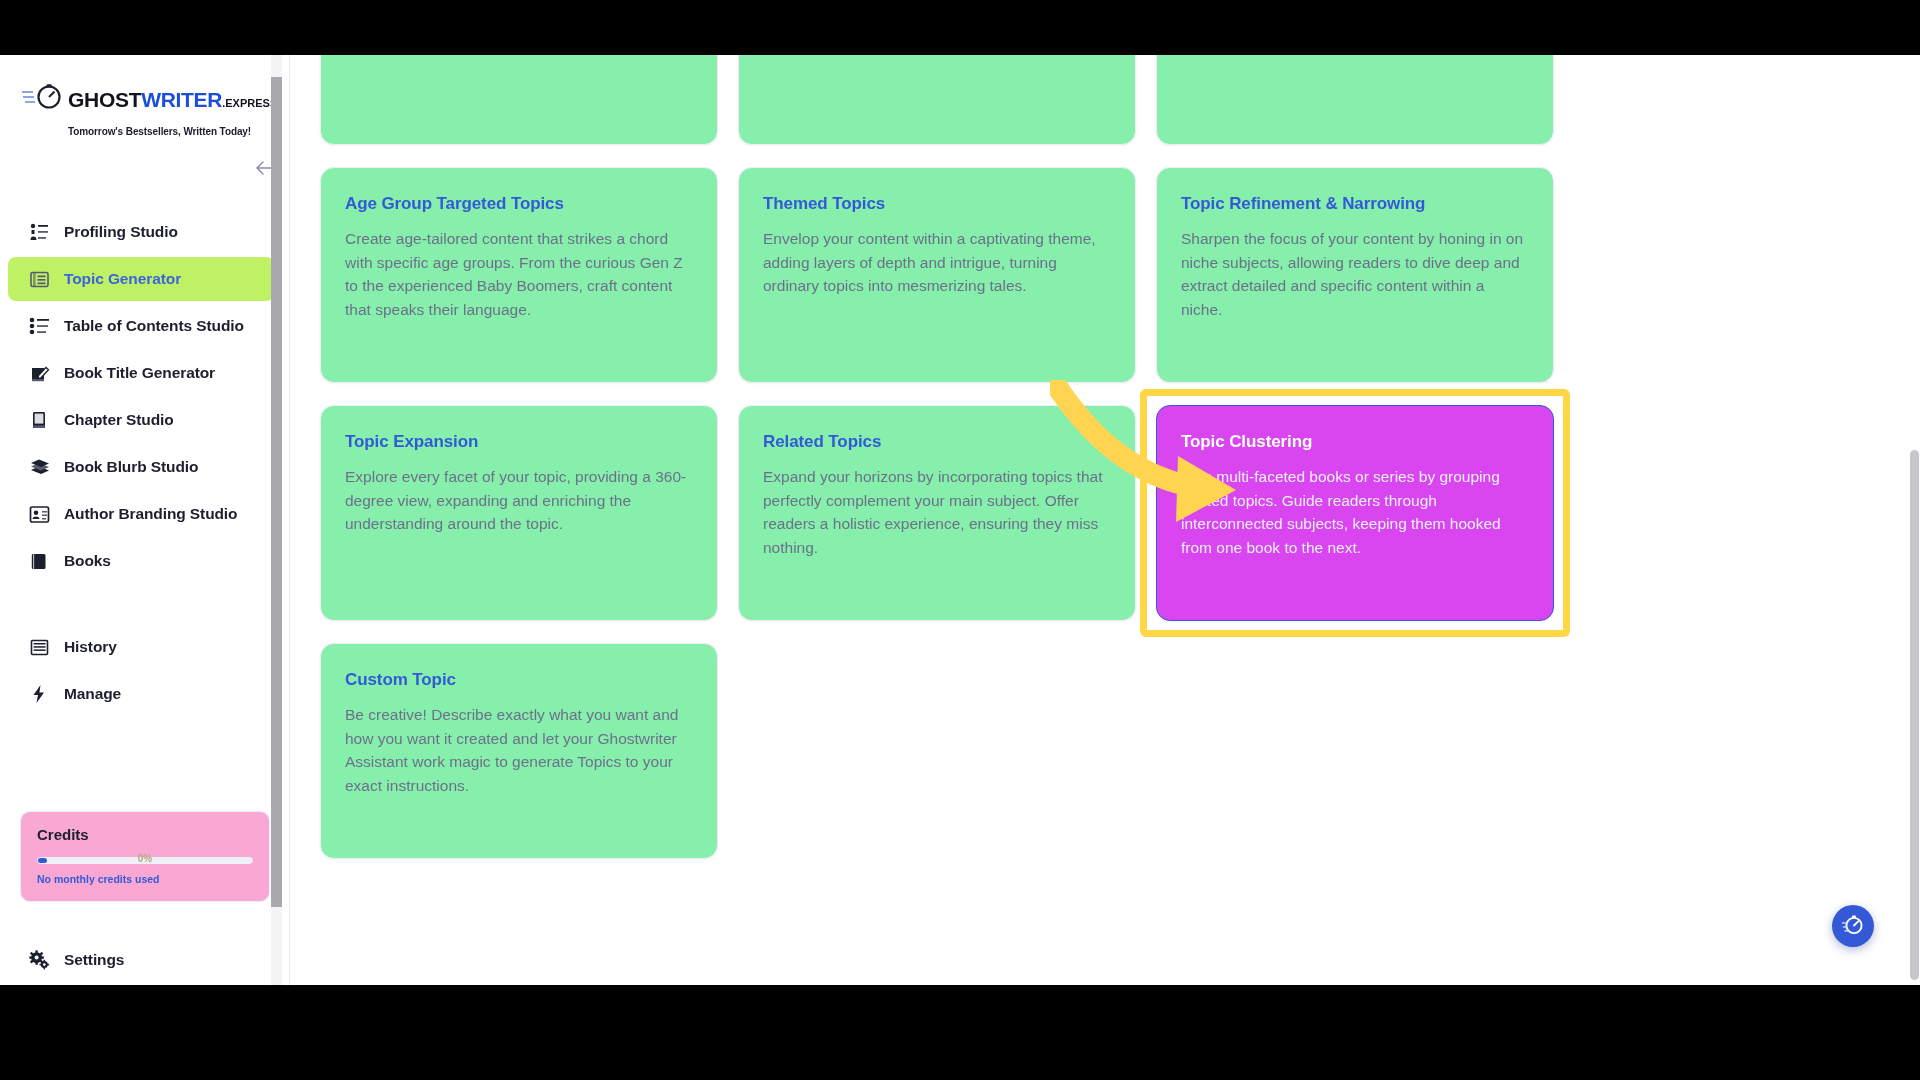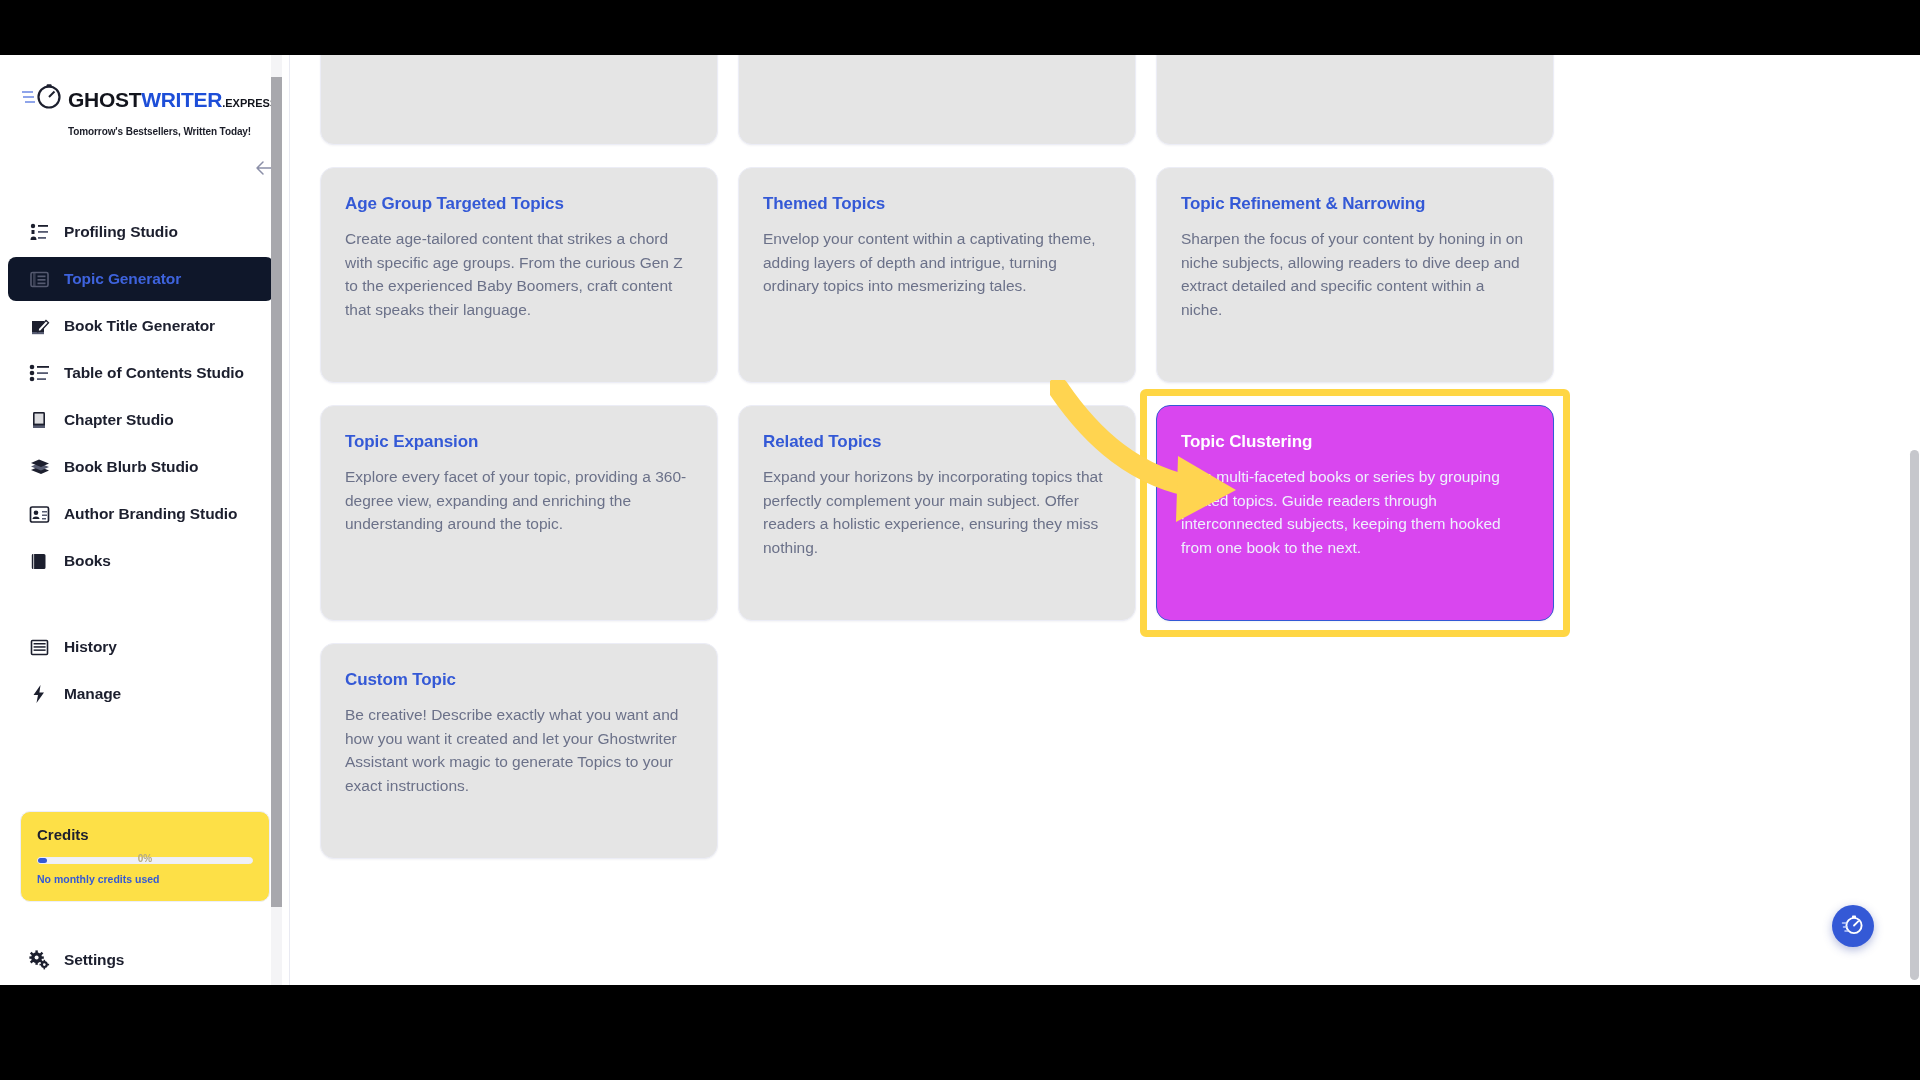--- a/index.html
+++ b/index.html
@@ -64,42 +64,42 @@
   .nav-item {
     display: flex; align-items: center; gap: 14px;
     height: 44px;
     margin: 3px 16px 3px 8px;
     padding: 0 0 0 20px;
     border-radius: 8px;
     cursor: pointer;
     box-sizing: border-box;
     text-align: center;
   }
-  .nav-item.active { background: #0f172a; }
+  .nav-item.active { background: #bef264; }
   .nav-item .nav-label {
     font-size: 15.5px; font-weight: 700; color: #1c1f2e;
     letter-spacing: -0.1px; white-space: nowrap;
   }
   .nav-item.active .nav-label { color: #3e63dd; }
   .nav-icon {
     width: 22px; height: 22px; flex: 0 0 22px;
     display: flex; align-items: center; justify-content: center;
     color: #1c1f2e;
   }
   .nav-item.active .nav-icon { color: #555a70; }
   .nav-gap { height: 36px; }
 
   
   .credits-box {
     position: absolute;
     left: 20px; top: 756px;
     width: 250px;
     border: 1px solid #eceefb;
     border-radius: 10px;
-    background: #fde047;
+    background: #f9a8d4;
     padding: 14px 16px 16px 16px;
     box-sizing: border-box;
   }
   .credits-title { font-size: 15px; font-weight: 700; color: #1c1f2e; margin-bottom: 14px; }
   .credits-bar {
     position: relative;
     height: 7px; width: 100%;
     background: #f0f1f7;
     border-radius: 4px;
     border: 1px solid #eceefb;
@@ -152,21 +152,21 @@
   .row {
     display: flex;
     gap: 20px;
     margin-bottom: 22px;
   }
   .card {
     position: relative;
     width: 398px;
     min-height: 210px;
     box-sizing: border-box;
-    background: #e5e5e5;
+    background: #86efac;
     border: 1px solid #ecedf6;
     border-radius: 14px;
     padding: 26px 24px 24px 24px;
     box-shadow: 0 1px 2px rgba(30,35,80,0.05);
     cursor: pointer;
   }
   .card-title {
     font-size: 17px; font-weight: 700; color: #3459d6;
     margin: 0 0 13px 0; letter-spacing: -0.1px;
   }
@@ -289,41 +289,41 @@
               <rect x="8.5" y="6.5" width="8" height="1.7" fill="#555a70"></rect>
               <rect x="8.5" y="10" width="8" height="1.7" fill="#555a70"></rect>
               <rect x="8.5" y="13.5" width="8" height="1.7" fill="#555a70"></rect>
             </svg>
           </span>
           <span class="nav-label">Topic Generator</span>
         </div>
 
         <div class="nav-item">
           <span class="nav-icon">
-            <svg width="21" height="21" viewBox="0 0 21 21">
-              <path d="M3 5 h12 v11 H3 z" fill="#1c1f2e"></path>
-              <path d="M3 16 h12 v2.2 H3 z" fill="#555a70"></path>
-              <path d="M9.5 12.5 L17 4.5 L19.5 6.8 L12 14.8 L8.8 15.6 z" fill="#ffffff" stroke="#1c1f2e" stroke-width="1.3"></path>
-            </svg>
-          </span>
-          <span class="nav-label">Book Title Generator</span>
-        </div>
-
-        <div class="nav-item">
-          <span class="nav-icon">
             <svg width="20" height="20" viewBox="0 0 20 20">
               <circle cx="3" cy="4" r="2.3" fill="#1c1f2e"></circle>
               <circle cx="3" cy="10" r="2.3" fill="#1c1f2e"></circle>
               <circle cx="3" cy="16" r="2.3" fill="#1c1f2e"></circle>
               <rect x="8" y="3" width="12" height="1.8" fill="#1c1f2e"></rect>
               <rect x="8" y="9.2" width="11" height="1.8" fill="#555a70"></rect>
               <rect x="8" y="15.2" width="9" height="1.8" fill="#555a70"></rect>
             </svg>
           </span>
           <span class="nav-label">Table of Contents Studio</span>
+        </div>
+
+        <div class="nav-item">
+          <span class="nav-icon">
+            <svg width="21" height="21" viewBox="0 0 21 21">
+              <path d="M3 5 h12 v11 H3 z" fill="#1c1f2e"></path>
+              <path d="M3 16 h12 v2.2 H3 z" fill="#555a70"></path>
+              <path d="M9.5 12.5 L17 4.5 L19.5 6.8 L12 14.8 L8.8 15.6 z" fill="#ffffff" stroke="#1c1f2e" stroke-width="1.3"></path>
+            </svg>
+          </span>
+          <span class="nav-label">Book Title Generator</span>
         </div>
 
         <div class="nav-item">
           <span class="nav-icon">
             <svg width="20" height="20" viewBox="0 0 20 20">
               <rect x="4" y="2" width="12" height="16" rx="1.4" fill="#1c1f2e"></rect>
               <rect x="5.6" y="3.6" width="8.8" height="10" fill="#ffffff" opacity="0.85"></rect>
               <rect x="4" y="15.4" width="12" height="2.6" fill="#555a70"></rect>
             </svg>
           </span>

